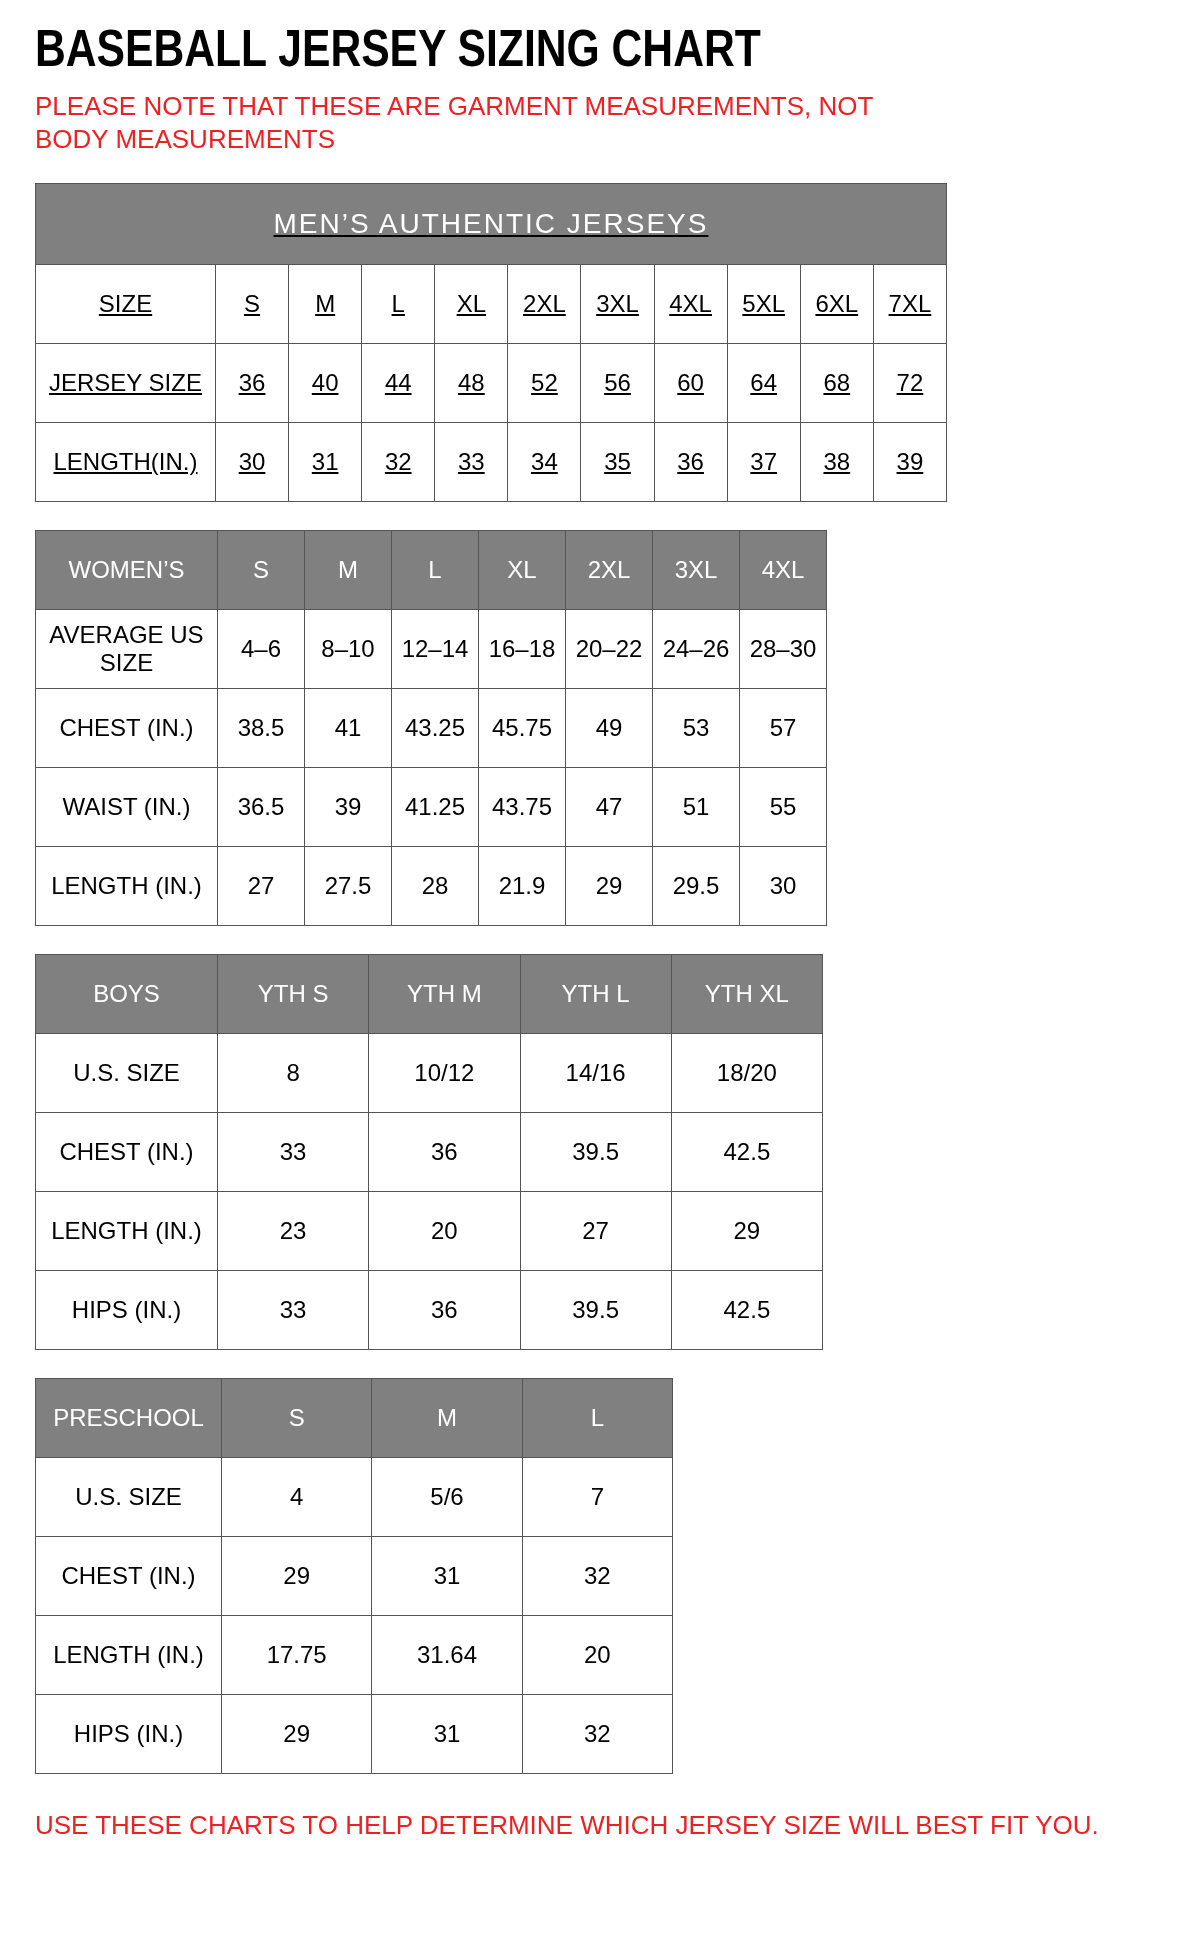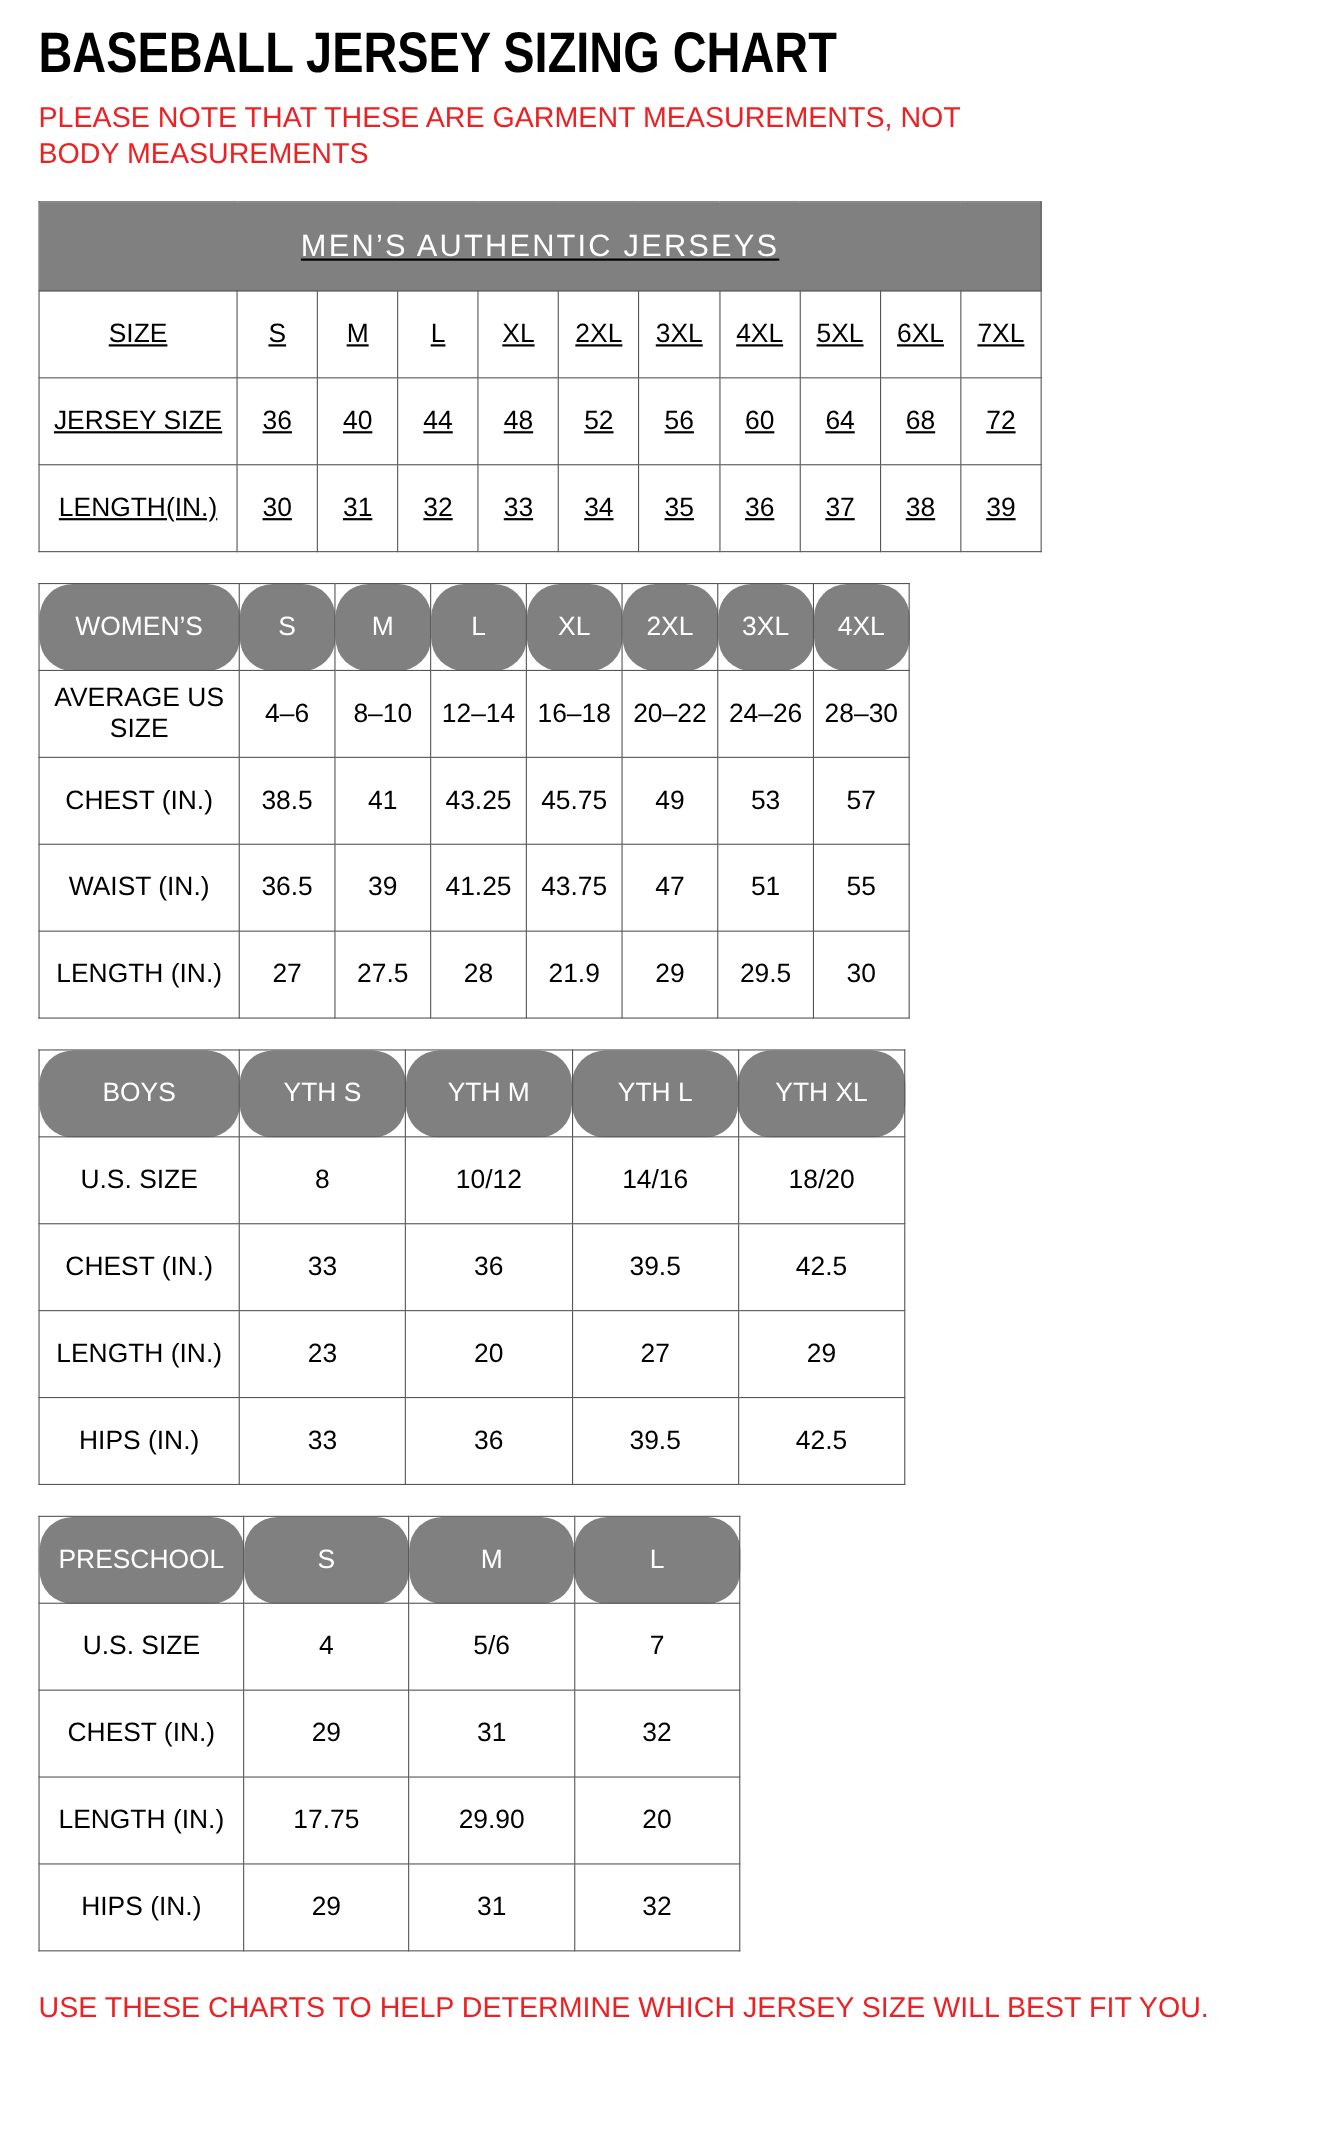--- a/index.html
+++ b/index.html
@@ -53,21 +53,20 @@
   .tbl th.title-bar {
     background: var(--gray, #808080);
     color: #ffffff;
     font-size: 28px;
     letter-spacing: 2px;
     height: 80px;
   }
   .tbl tr.gray-row th {
     background: var(--gray, #808080);
     color: #ffffff;
-    border-radius: 30px;
   }
 
   table.mens      { width: 912px; text-decoration: underline; }
   table.womens    { width: 792px; }
   table.boys      { width: 788px; }
   table.preschool { width: 638px; padding-left: 23px; }
 
   .mens      col.label-col { width: 180px; }
   .womens    col.label-col { width: 182px; }
   .boys      col.label-col { width: 182px; }
@@ -264,21 +263,21 @@
         </tr>
         <tr>
           <th>CHEST (IN.)</th>
           <td>29</td>
           <td>31</td>
           <td>32</td>
         </tr>
         <tr>
           <th>LENGTH (IN.)</th>
           <td>17.75</td>
-          <td>29.90</td>
+          <td>31.64</td>
           <td>20</td>
         </tr>
         <tr>
           <th>HIPS (IN.)</th>
           <td>29</td>
           <td>31</td>
           <td>32</td>
         </tr>
       </tbody>
   </table>

